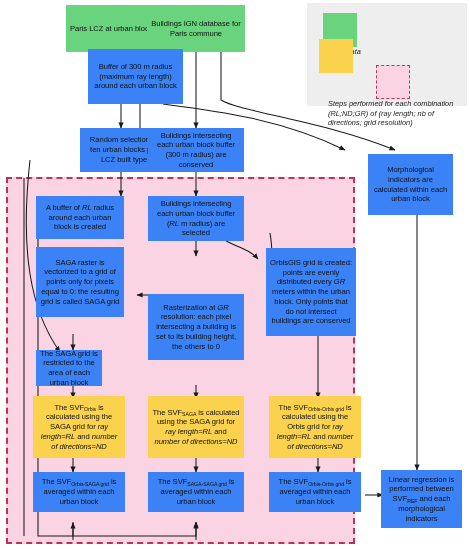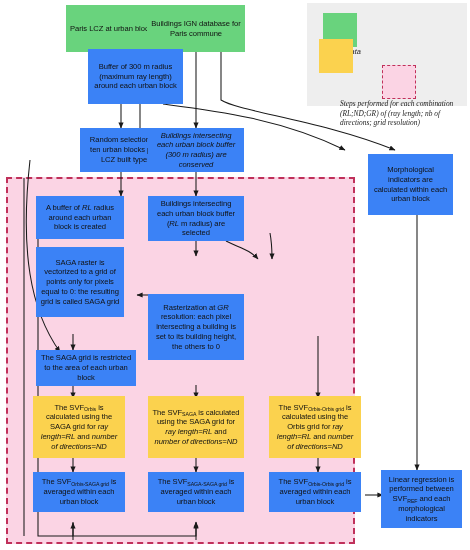--- a/index.html
+++ b/index.html
@@ -85,21 +85,21 @@
     font-size: 7.4px;
     line-height: 1.3;
     font-style: italic;
     color: #222222;
     margin-left: 9px;
   }
   #legend-row-1 { left: 12px; top: 10px; }
   #legend-row-1 .legend-swatch { height: 17px; background: #69d37d; }
   #legend-row-2 { left: 12px; top: 36px; }
   #legend-row-2 .legend-swatch { height: 17px; background: #fbd24e; }
-  #legend-row-3 { left: 24px; top: 62px; font-family: Liberation Serif, serif; }
+  #legend-row-3 { left: 12px; top: 62px; }
   #legend-row-3 .legend-swatch {
     height: 28px;
     background: #fbd4e4;
     border: 1.6px dashed #c0305a;
   }
 </style>
 </head>
 <body>
 
 <div id="canvas">
@@ -190,21 +190,21 @@
   </div>
 
   <div class="node blue" style="left:88px;  top:49px;  width:95px;  height:55px;">
     <span class="txt">Buffer of 300 m radius (maximum ray length) around each urban block</span>
   </div>
 
   <div class="node blue" style="left:36px;  top:128px; width:88px;  height:44px;margin-left:44px;">
     <span class="txt">Random selection of ten urban blocks per LCZ built type</span>
   </div>
 
-  <div class="node blue" style="left:148px; top:128px; width:96px;  height:44px;font-style:italic;">
+  <div class="node blue" style="left:148px; top:128px; width:96px;  height:44px;">
     <span class="txt">Buildings intersecting each urban block buffer (300 m radius) are conserved</span>
   </div>
 
   <div class="node blue" style="left:368px; top:154px; width:85px;  height:61px;">
     <span class="txt">Morphological indicators are calculated within each urban block</span>
   </div>
 
   <div class="node blue" style="left:148px; top:196px; width:96px;  height:45px;">
     <span class="txt">Buildings intersecting each urban block buffer (<i class="it">RL</i> m radius) are selected</span>
   </div>
@@ -214,22 +214,25 @@
   </div>
 
   <div class="node blue" style="left:36px;  top:247px; width:88px;  height:70px;">
     <span class="txt">SAGA raster is vectorized to a grid of points only for pixels equal to 0: the resulting grid is called SAGA grid</span>
   </div>
 
   <div class="node blue" style="left:148px; top:250px; width:96px;  height:66px;margin-top:44px;">
     <span class="txt">Rasterization at <i class="it">GR</i> resolution: each pixel intersecting a building is set to its building height, the others to 0</span>
   </div>
 
-
-  <div class="node blue" style="left:36px;  top:350px; width:100px;  height:36px;">
+  <div class="node blue" style="left:266px; top:248px; width:90px;  height:88px;">
+    <span class="txt">OrbisGIS grid is created: points are evenly distributed every <i class="it">GR</i> meters within the urban block. Only points that do not intersect buildings are conserved</span>
+  </div>
+
+  <div class="node blue" style="left:36px;  top:350px; width:66px;  height:36px;">
     <span class="txt">The SAGA grid is restricted to the area of each urban block</span>
   </div>
 
   <div class="node yellow" style="left:33px;  top:396px; width:92px;  height:62px;">
     <span class="txt">The SVF<sub>Orbis</sub> is calculated using the SAGA grid for <i class="it">ray length=RL</i> and <i class="it">number of directions=ND</i></span>
   </div>
 
   <div class="node yellow" style="left:148px; top:396px; width:96px;  height:62px;">
     <span class="txt">The SVF<sub>SAGA</sub> is calculated using the SAGA grid for <i class="it">ray length=RL</i> and <i class="it">number of directions=ND</i></span>
   </div>

